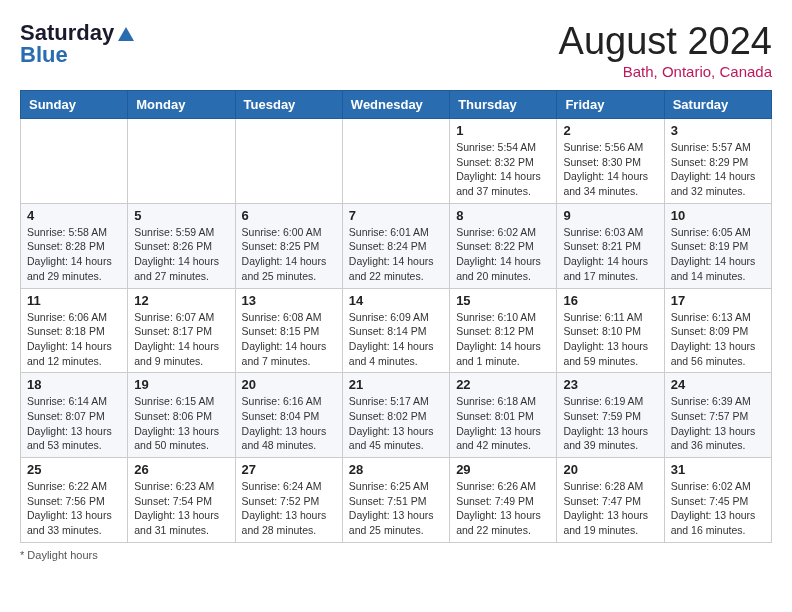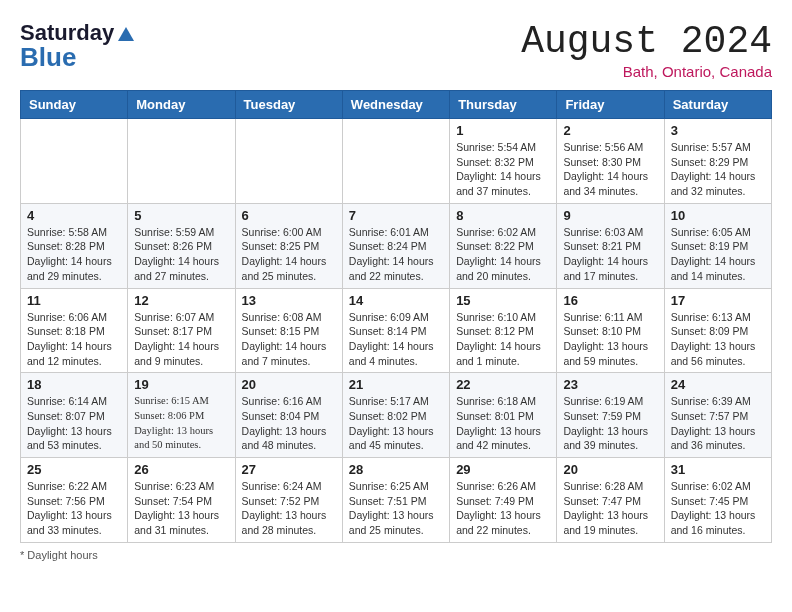--- a/index.html
+++ b/index.html
@@ -21,21 +21,20 @@
       flex-direction: column;
       align-items: flex-start;
     }
     .title-section {
       text-align: right;
     }
     .month-title {
       font-size: 38px;
       font-weight: 300;
       color: #222;
-      font-family: Liberation Mono, monospace;
     }
     .location {
       font-size: 15px;
       color: #be185d;
     }
     .calendar {
       width: 100%;
       border-collapse: collapse;
       font-size: 11px;
     }
@@ -88,21 +87,21 @@
 <body>
 
 <div class="header">
   <div class="logo">
     <div class="logo-wrapper">
       <span style="font-size:22px;font-weight:bold;color:#1a1a2e;">Saturday</span>
       <svg width="20" height="20" viewBox="0 0 20 20">
         <polygon points="2,18 10,4 18,18" fill="#2a6cb0"></polygon>
       </svg>
     </div>
-    <span style="font-size:26px;font-weight:bold;color:#2a6cb0;margin-top:-4px;text-align:center;">Blue</span>
+    <span style="font-size:22px;font-weight:bold;color:#2a6cb0;margin-top:-4px;text-align:center;">Blue</span>
   </div>
   <div class="title-section">
     <div class="month-title">August 2024</div>
     <div class="location">Bath, Ontario, Canada</div>
   </div>
 </div>
 
 <table class="calendar">
   <thead>
     <tr>
@@ -230,21 +229,21 @@
       </tr>
       <tr>
         <td>
           <div class="day-number">18</div>
           <div class="day-info" style="white-space: pre-line;">Sunrise: 6:14 AM
 Sunset: 8:07 PM
 Daylight: 13 hours and 53 minutes.</div>
         </td>
         <td>
           <div class="day-number">19</div>
-          <div class="day-info" style="white-space: pre-line; font-family: Liberation Serif, serif;">Sunrise: 6:15 AM
+          <div class="day-info" style="white-space: pre-line;">Sunrise: 6:15 AM
 Sunset: 8:06 PM
 Daylight: 13 hours and 50 minutes.</div>
         </td>
         <td>
           <div class="day-number">20</div>
           <div class="day-info" style="white-space: pre-line;">Sunrise: 6:16 AM
 Sunset: 8:04 PM
 Daylight: 13 hours and 48 minutes.</div>
         </td>
         <td>

